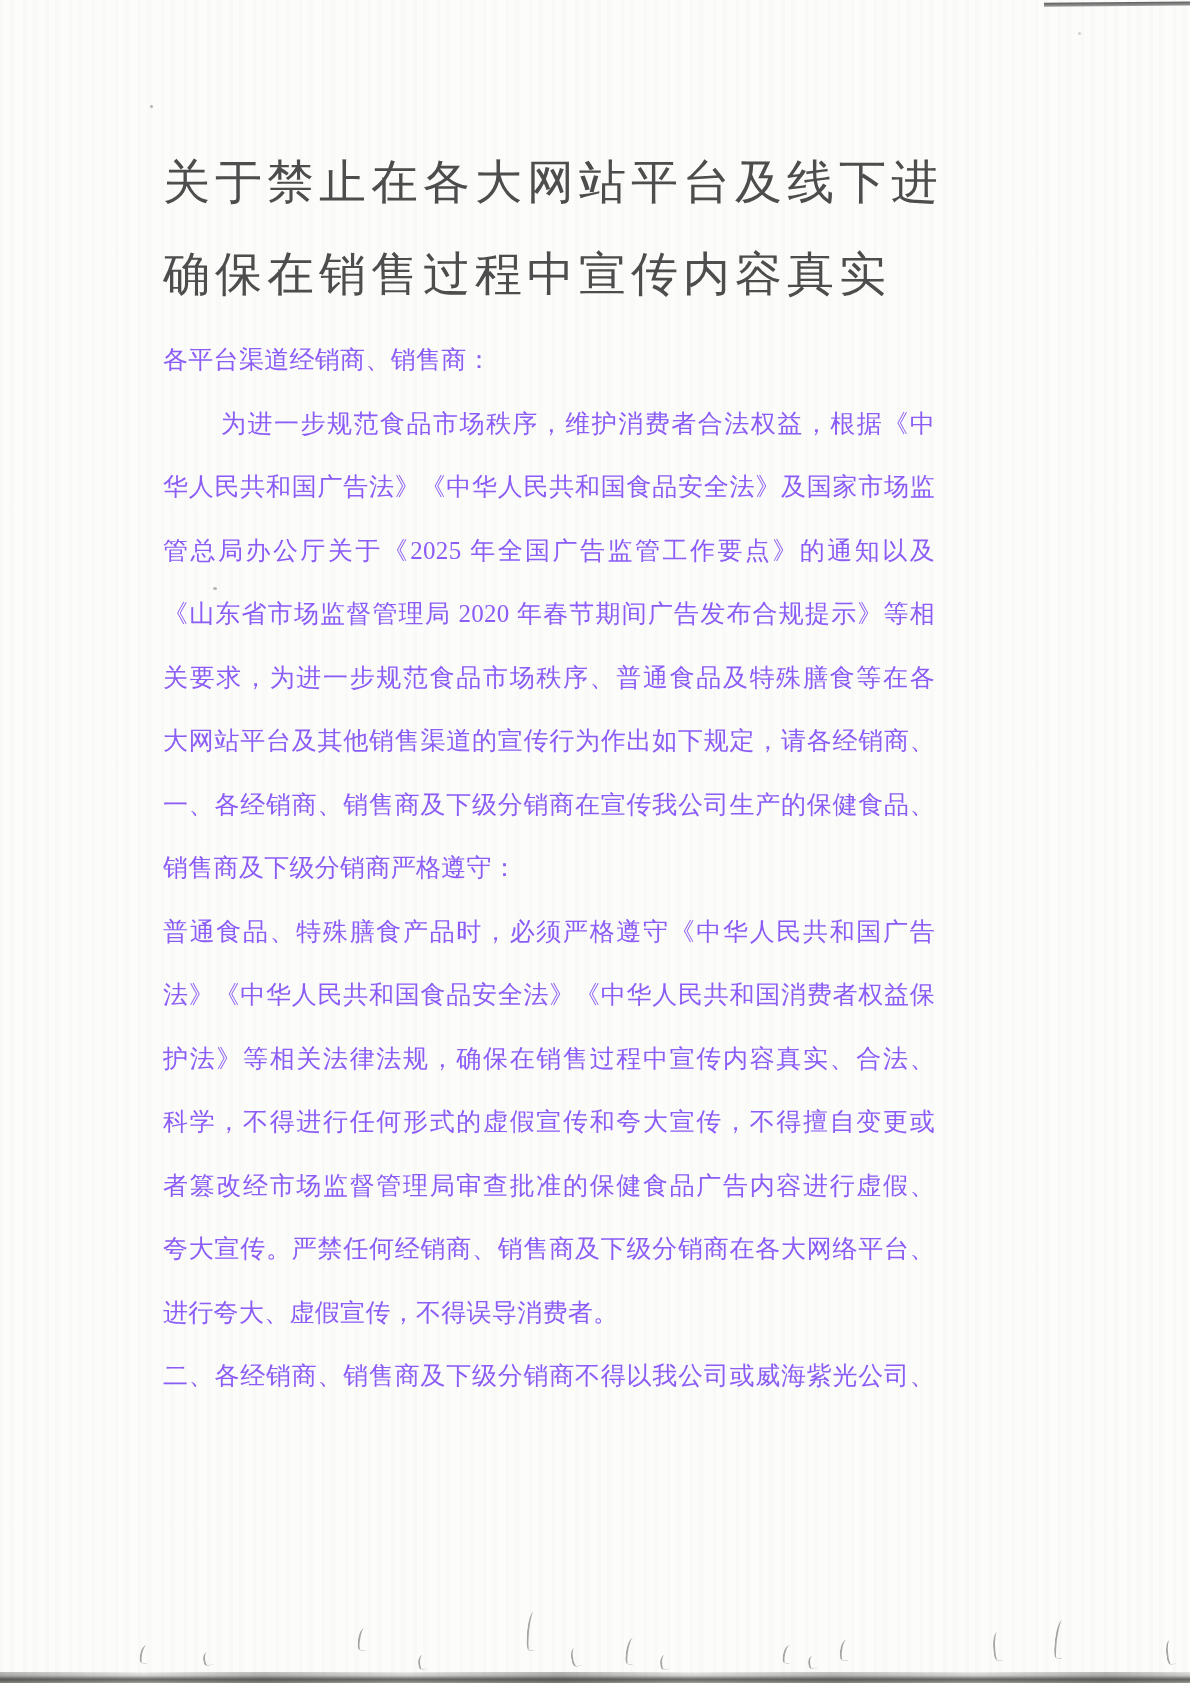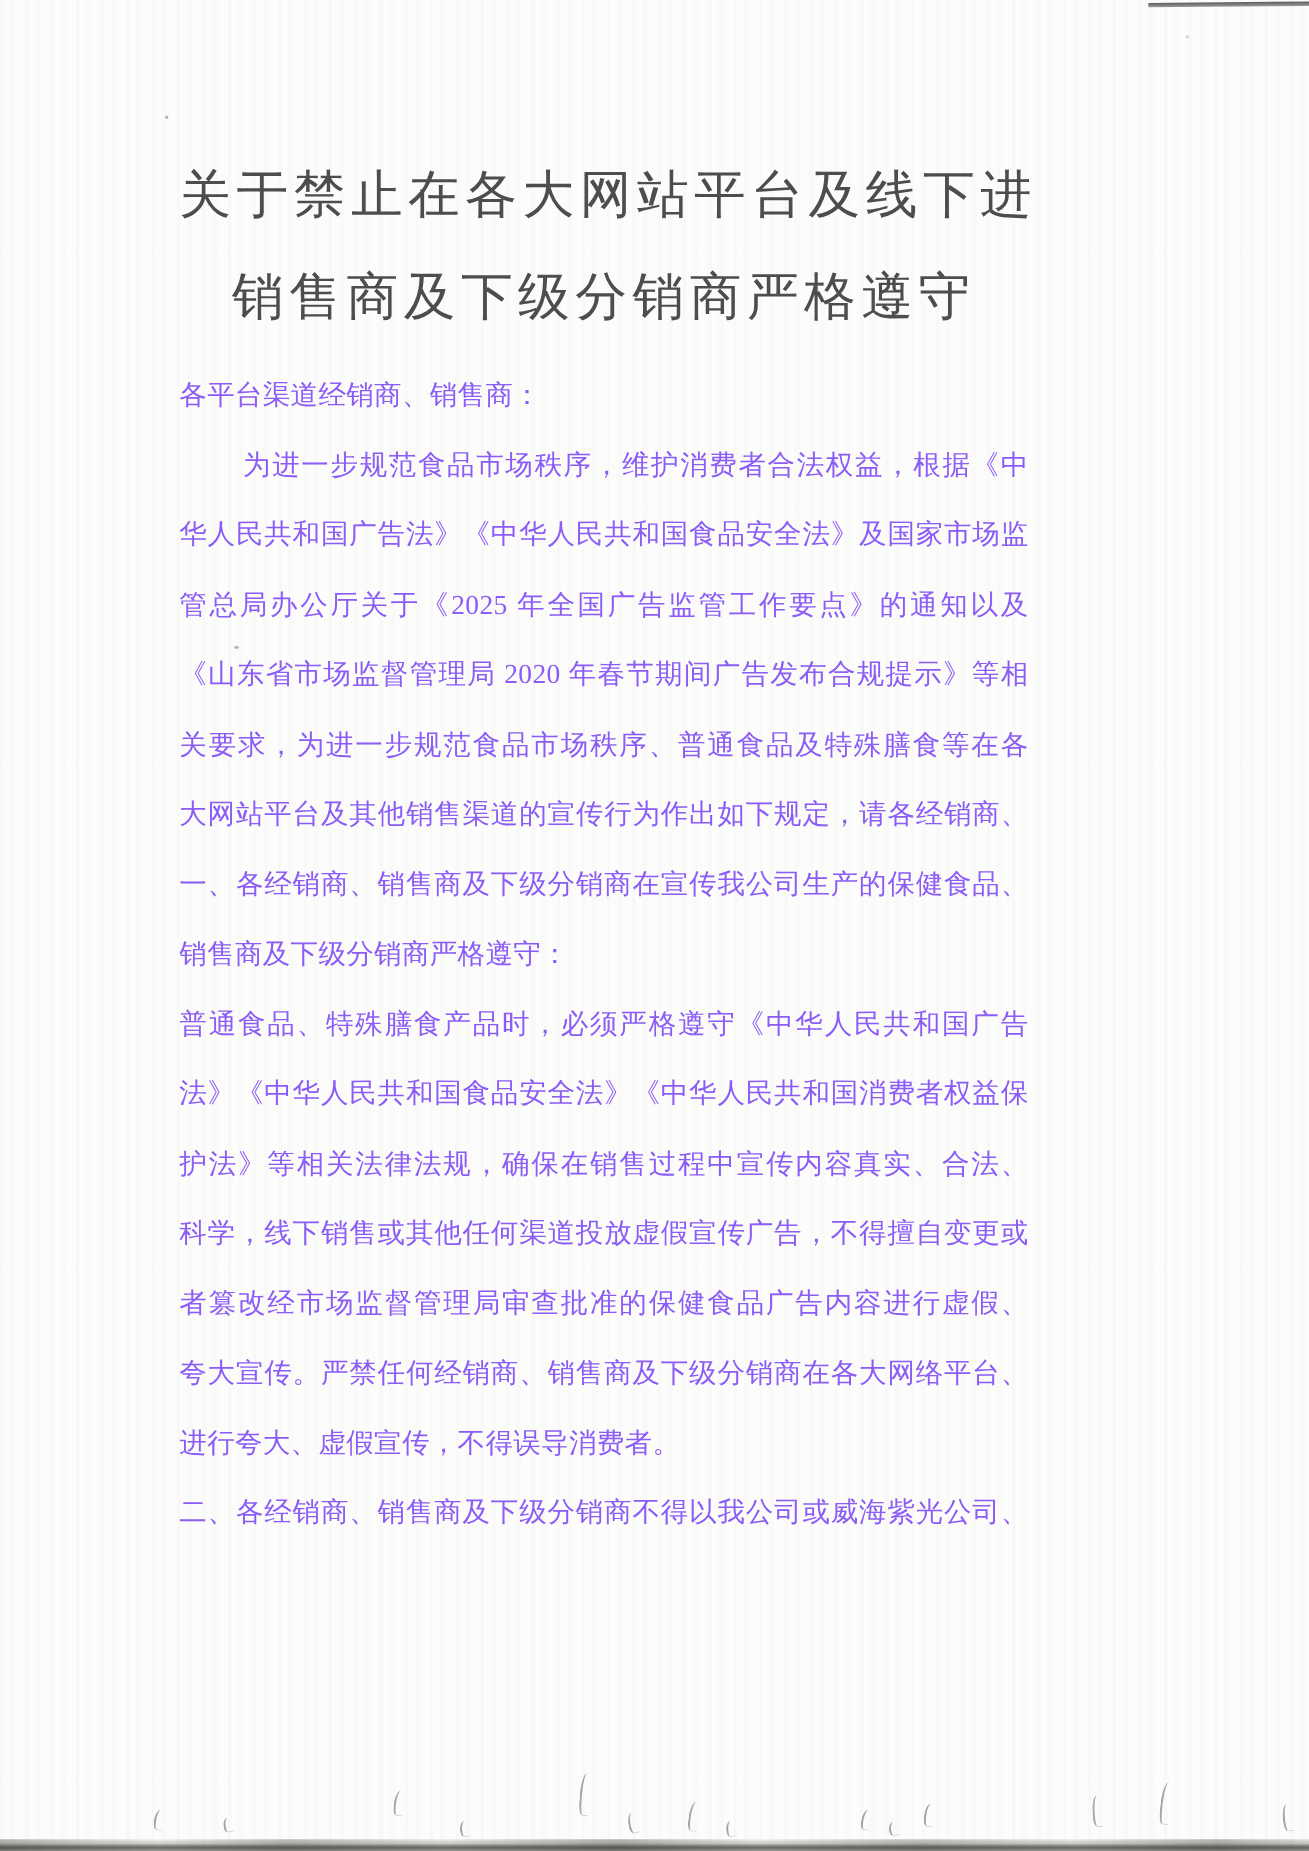--- a/index.html
+++ b/index.html
@@ -27,22 +27,22 @@
         rgba(120,120,125,0.018) 9px, rgba(120,120,125,0.018) 14px,
         rgba(0,0,0,0) 14px, rgba(0,0,0,0) 23px);
     pointer-events: none;
   }
 
   .doc-title {
     position: absolute;
     top: 136px;
     left: 163px;
     width: 772px;
-    text-align: center;
-    font-family: Liberation Mono, monospace;
+    text-align: left;
+    font-family: Liberation Sans, sans-serif;
     font-weight: 400;
     font-size: 47px;
     letter-spacing: 5px;
     line-height: 92px;
     color: #4d4d4d;
     white-space: nowrap;
   }
   .doc-title .t-line { height: 92px; overflow: visible; }
 
   .doc-body {
@@ -111,37 +111,37 @@
     background: rgba(110,110,115,0.5);
   }
 </style>
 </head>
 <body>
 
 <div class="page">
 
   <div class="doc-title">
     <div class="t-line">关于禁止在各大网站平台及线下进</div>
-    <div class="t-line">销售商及下级分销商严格遵守</div>
+    <div class="t-line">确保在销售过程中宣传内容真实</div>
   </div>
 
   <div class="doc-body">
     <div class="line">各平台渠道经销商、销售商：</div>
     <div class="line j indent">为进一步规范食品市场秩序，维护消费者合法权益，根据《中</div>
     <div class="line j">华人民共和国广告法》《中华人民共和国食品安全法》及国家市场监</div>
     <div class="line j">管总局办公厅关于《2025 年全国广告监管工作要点》的通知以及</div>
     <div class="line j">《山东省市场监督管理局 2020 年春节期间广告发布合规提示》等相</div>
     <div class="line j">关要求，为进一步规范食品市场秩序、普通食品及特殊膳食等在各</div>
     <div class="line j">大网站平台及其他销售渠道的宣传行为作出如下规定，请各经销商、</div>
     <div class="line j">一、各经销商、销售商及下级分销商在宣传我公司生产的保健食品、</div>
     <div class="line">销售商及下级分销商严格遵守：</div>
     <div class="line j">普通食品、特殊膳食产品时，必须严格遵守《中华人民共和国广告</div>
     <div class="line j">法》《中华人民共和国食品安全法》《中华人民共和国消费者权益保</div>
     <div class="line j">护法》等相关法律法规，确保在销售过程中宣传内容真实、合法、</div>
-    <div class="line j">科学，线下销售或其他任何渠道投放虚假宣传广告，不得擅自变更或</div>
+    <div class="line j">科学，不得进行任何形式的虚假宣传和夸大宣传，不得擅自变更或</div>
     <div class="line j">者篡改经市场监督管理局审查批准的保健食品广告内容进行虚假、</div>
     <div class="line j">夸大宣传。严禁任何经销商、销售商及下级分销商在各大网络平台、</div>
     <div class="line">进行夸大、虚假宣传，不得误导消费者。</div>
     <div class="line j">二、各经销商、销售商及下级分销商不得以我公司或威海紫光公司、</div>
   </div>
 
   <div class="top-right-line"></div>
   <div class="bottom-band"></div>
 
   <div class="dot" style="left:150px; top:105px;"></div>

